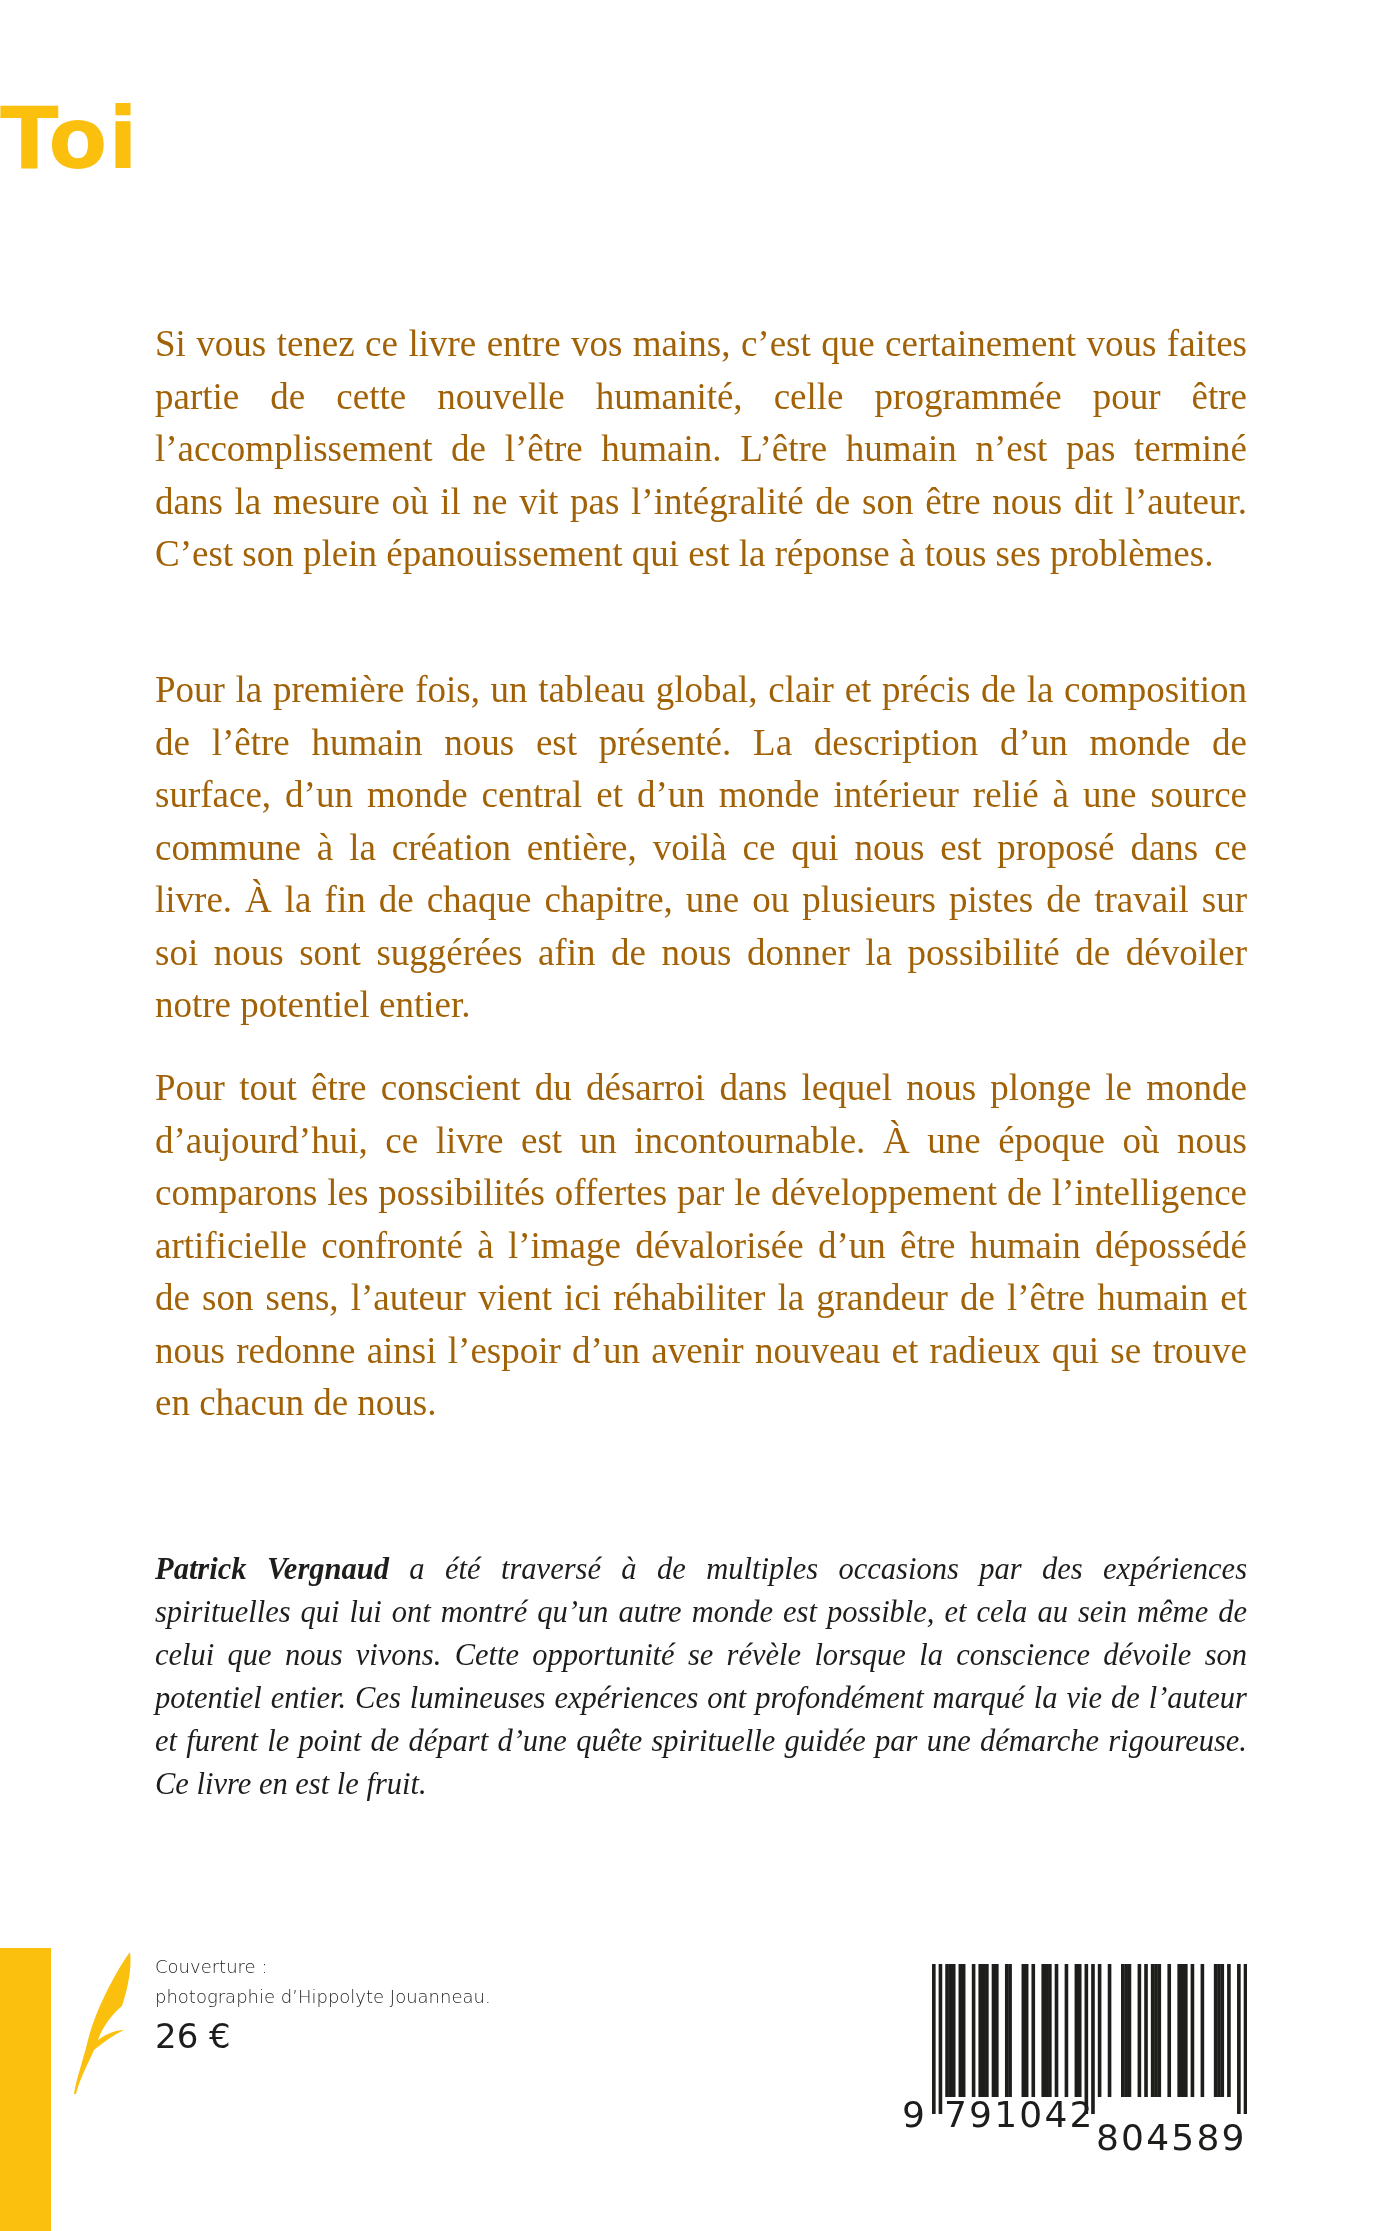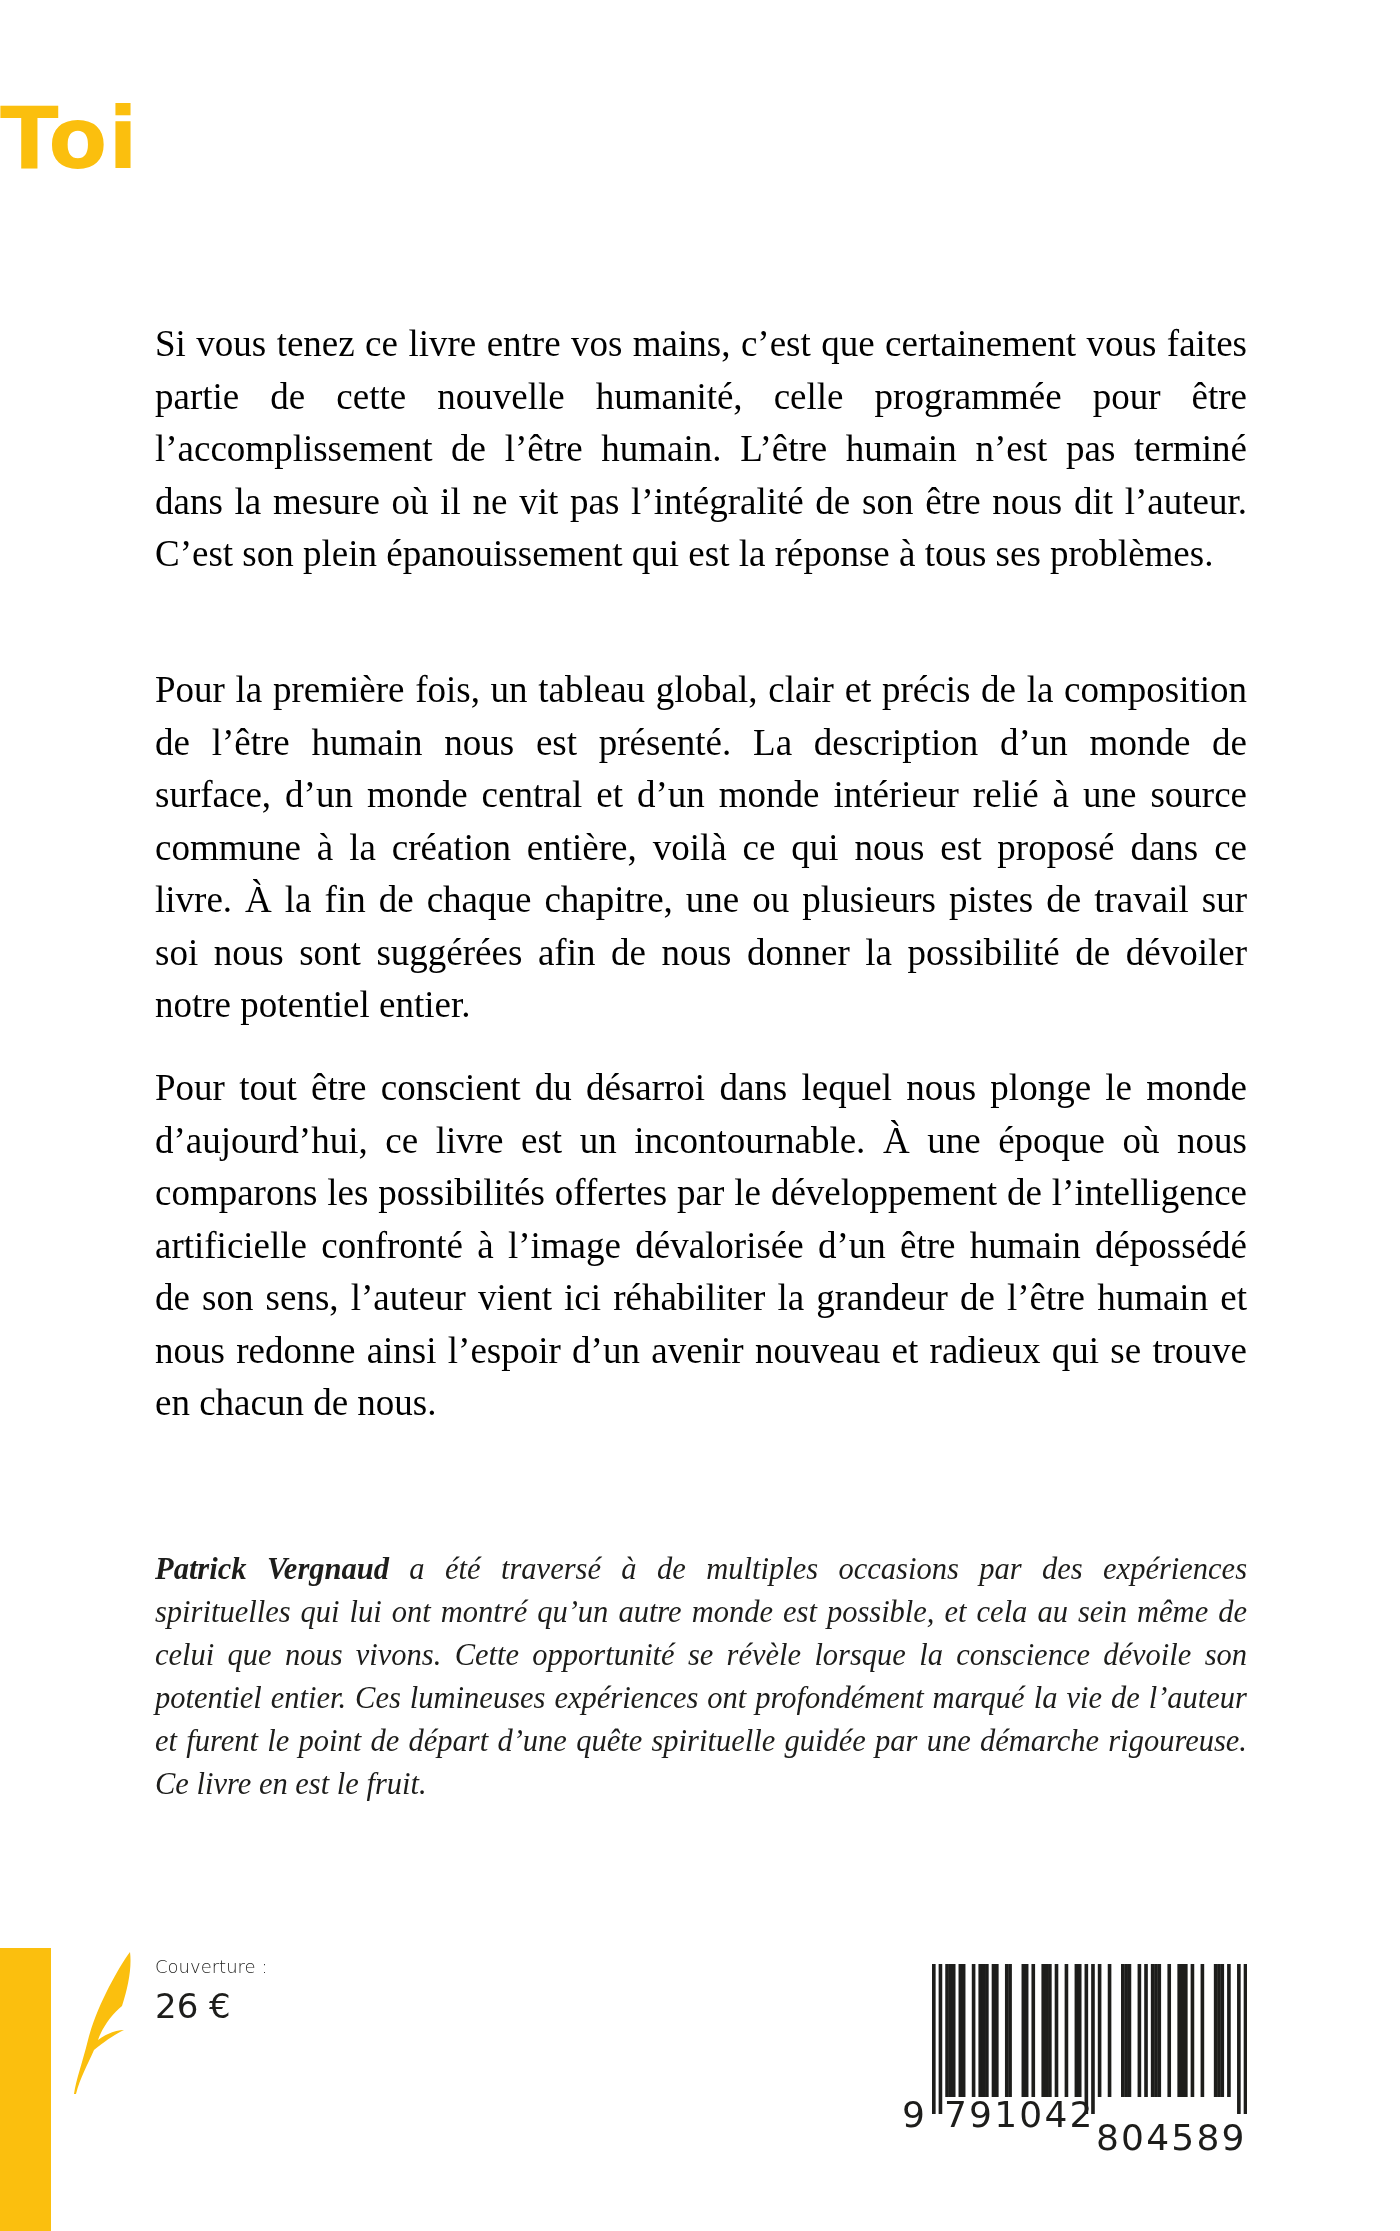--- a/index.html
+++ b/index.html
@@ -7,21 +7,21 @@
   .title {
     position: absolute; left: 0; width: 1400px; top: 88px;
     text-align: left;
     font-family: "DejaVu Sans", sans-serif; font-weight: bold;
     font-size: 86px; line-height: 100px; color: #FBBF0E;
     letter-spacing: 1px;
   }
   .body-text {
     position: absolute; left: 155px; width: 1092px;
     font-family: "Liberation Serif", serif; font-size: 37px;
-    line-height: 52.5px; color: #000000;
+    line-height: 52.5px; color: #a16207;
     text-align: justify; text-align-last: left;
   }
   .body-text p { margin: 0; }
   #p1 { top: 318px; }
   #p2 { top: 664px; }
   #p3 { top: 1062px; }
   .bio {
     position: absolute; left: 155px; top: 1548px; width: 1092px;
     font-family: "Liberation Serif", serif; font-style: italic;
     font-size: 30.5px; line-height: 43px; color: #1d1d1b;
@@ -64,20 +64,21 @@
 <div class="bio"><span class="author">Patrick Vergnaud</span><span> a été traversé à de multiples occasions par des expériences spirituelles qui lui ont montré qu’un autre monde est possible, et cela au sein même de celui que nous vivons. Cette opportunité se révèle lorsque la conscience dévoile son potentiel entier. Ces lumineuses expériences ont profondément marqué la vie de l’auteur et furent le point de départ d’une quête spirituelle guidée par une démarche rigoureuse. Ce livre en est le fruit.</span></div>
 
 <div class="yellow-bar"></div>
 
 <svg class="feather" viewBox="0 0 70 148">
   <path d="M64 4 C 52 20, 30 60, 22 92 C 16 116, 10 132, 8 146 L 10 146 C 14 130, 22 116, 28 102 C 40 92, 50 86, 58 82 C 50 82, 40 86, 32 92 C 36 80, 46 66, 56 58 C 62 40, 66 20, 64 4 Z" fill="#FBBF0E"></path>
 </svg>
 
 <div class="credits">
   <div class="c-line">Couverture :</div>
+  <div class="c-line">photographie d’Hippolyte Jouanneau.</div>
   <div class="price">26 €</div>
 </div>
 
 <svg class="barcode" id="barcode" viewBox="0 0 345 180">
     <rect x="30.00" y="4" width="3.62" height="150" fill="#1d1d1b"></rect>
     <rect x="36.63" y="4" width="3.62" height="150" fill="#1d1d1b"></rect>
     <rect x="43.26" y="4" width="3.62" height="133" fill="#1d1d1b"></rect>
     <rect x="46.58" y="4" width="3.62" height="133" fill="#1d1d1b"></rect>
     <rect x="49.89" y="4" width="3.62" height="133" fill="#1d1d1b"></rect>
     <rect x="56.53" y="4" width="3.62" height="133" fill="#1d1d1b"></rect>

